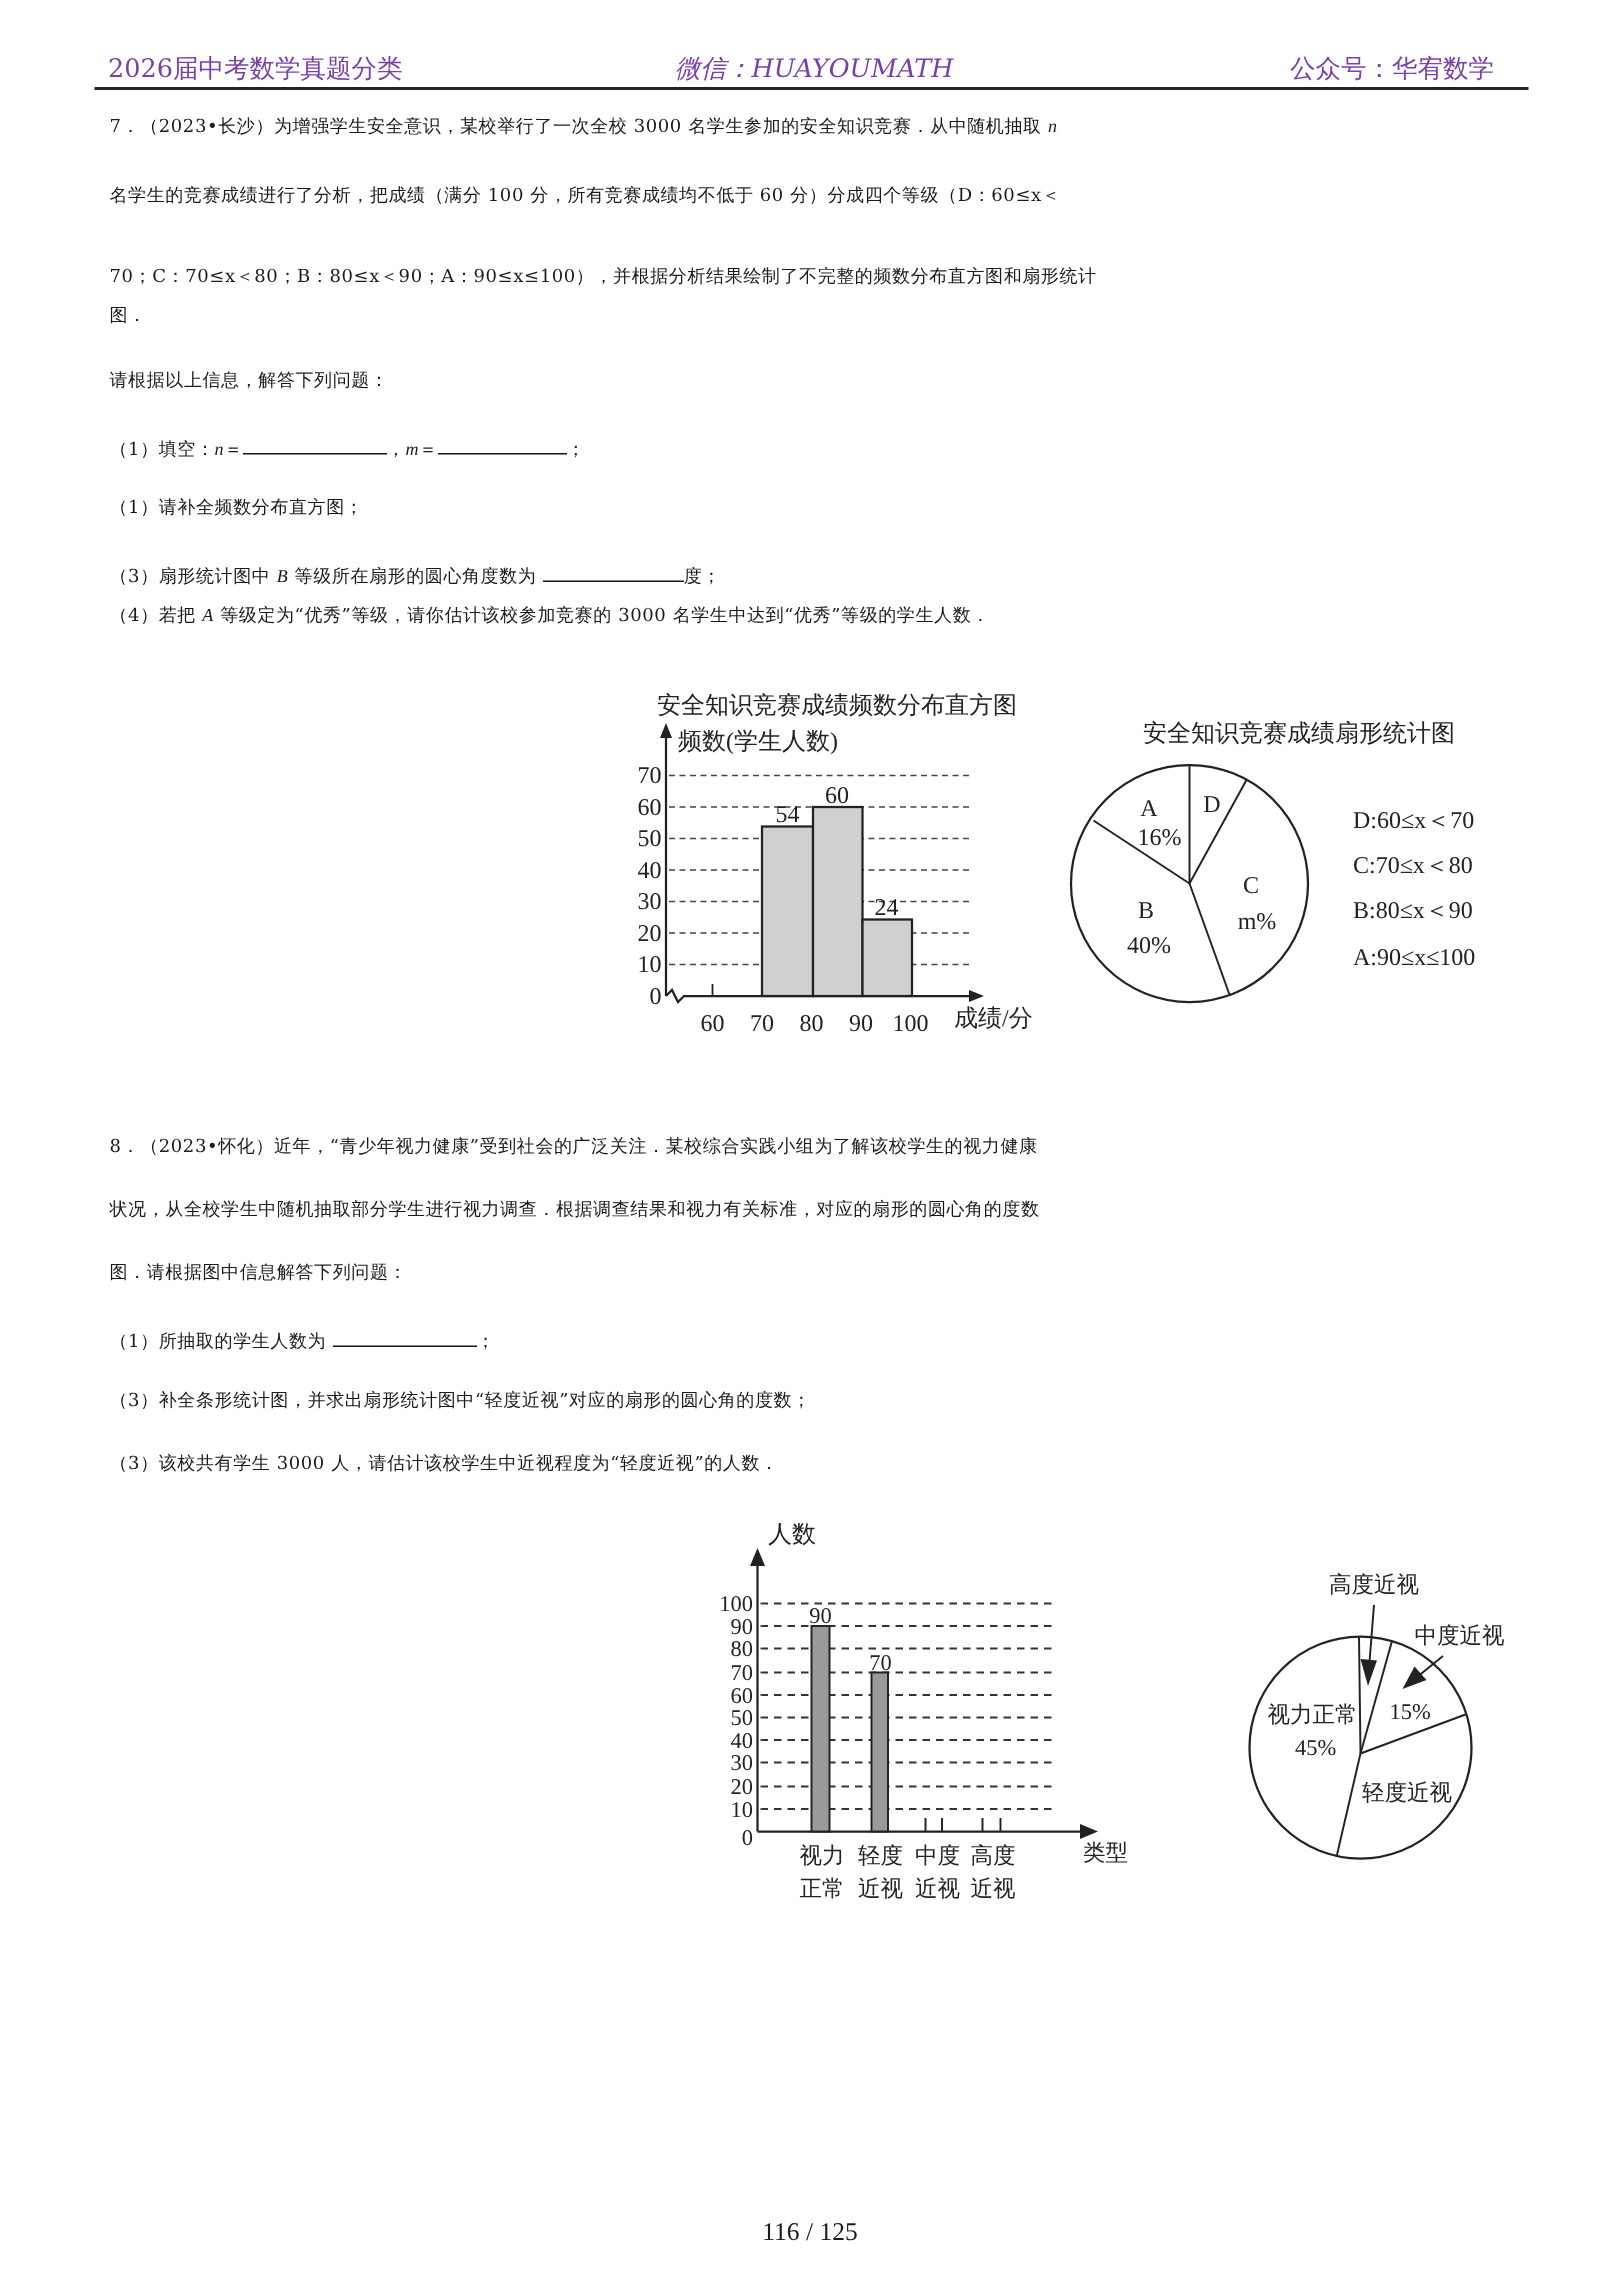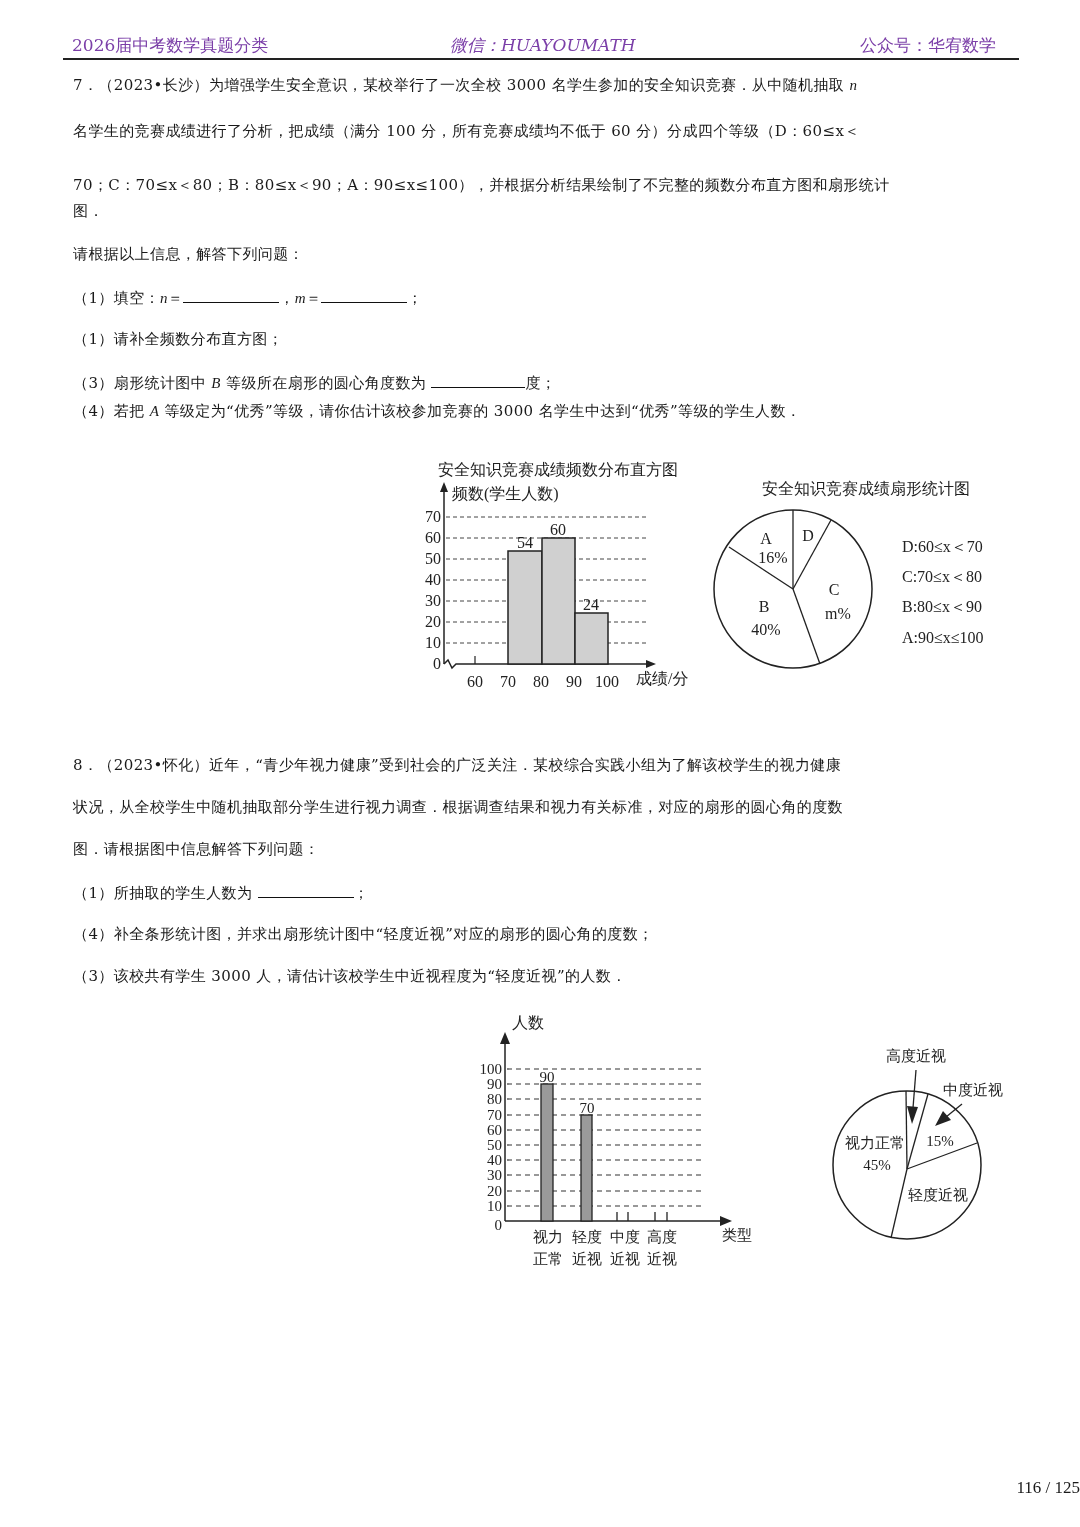--- a/index.html
+++ b/index.html
@@ -5,26 +5,26 @@
   html, body { margin: 0; padding: 0; background: #ffffff; }
   body { width: 1080px; height: 1527px; position: relative; overflow: hidden;
          font-family: "DejaVu Serif", "Liberation Serif", serif; color: #1a1a1a; }
   .header { position: absolute; left: 66px; top: 32px; width: 952px; height: 26px;
             color: #7b3fa8; font-size: 17px; }
   .header span { position: absolute; top: 2px; white-space: nowrap; }
   .header .h-left { left: 6px; }
   .header .h-mid { left: 384px; font-style: italic; }
   .header .h-right { right: 22px; }
   .header-rule { position: absolute; left: 63px; top: 58px; width: 956px; height: 2px; background: #222; }
-  .line { position: absolute; left: 73px; font-size: 15px; white-space: nowrap; letter-spacing: 0.4px; }
+  .line { position: absolute; left: 73px; font-size: 12px; white-space: nowrap; letter-spacing: 0.4px; }
   .blank { display: inline-block; border-bottom: 1.4px solid #111; height: 14px; vertical-align: baseline; }
   i.m { font-style: italic; font-family: "Liberation Serif", serif; }
   .chart { position: absolute; left: 0; top: 0; }
   svg text { font-family: "Liberation Serif", "DejaVu Serif", serif; fill: #222; }
-  .footer { position: absolute; left: 0; width: 1080px; top: 1478px; text-align: right; font-size: 17px;
+  .footer { position: absolute; left: 0; width: 1080px; top: 1478px; text-align: center; font-size: 17px;
             font-family: "Liberation Serif", serif; }
 </style>
 </head>
 <body>
 
 <div class="header">
   <span class="h-left">2026届中考数学真题分类</span>
   <span class="h-mid">微信：HUAYOUMATH</span>
   <span class="h-right">公众号：华宥数学</span>
 </div>
@@ -123,21 +123,21 @@
     <text x="902" y="643">A:90≤x≤100</text>
   </g>
 </svg>
 
 <div class="line" style="top:756px">8．（2023•怀化）近年，“青少年视力健康”受到社会的广泛关注．某校综合实践小组为了解该校学生的视力健康</div>
 <div class="line" style="top:798px">状况，从全校学生中随机抽取部分学生进行视力调查．根据调查结果和视力有关标准，对应的扇形的圆心角的度数</div>
 <div class="line" style="top:840px">图．请根据图中信息解答下列问题：</div>
 <div class="line" style="top:883px">
   <span>（1）所抽取的学生人数为 </span><span class="blank" style="width:96px"></span><span>；</span>
 </div>
-<div class="line" style="top:925px">（4）补全条形统计图，并求出扇形统计图中“轻度近视”对应的扇形的圆心角的度数；</div>
+<div class="line" style="top:925px">（3）补全条形统计图，并求出扇形统计图中“轻度近视”对应的扇形的圆心角的度数；</div>
 <div class="line" style="top:967px">（3）该校共有学生 3000 人，请估计该校学生中近视程度为“轻度近视”的人数．</div>
 
 <svg class="chart" width="1080" height="1527" style="pointer-events:none">
   <text x="512" y="1028" font-size="16">人数</text>
   <line x1="505" y1="1221" x2="505" y2="1040" stroke="#222" stroke-width="1.5"></line>
   <polygon points="505,1032 500,1044 510,1044" fill="#222"></polygon>
   <line x1="505" y1="1221" x2="722" y2="1221" stroke="#222" stroke-width="1.5"></line>
   <polygon points="732,1221 720,1216 720,1226" fill="#222"></polygon>
   <g stroke="#333" stroke-width="1.2" stroke-dasharray="5,4">
     <line x1="507" y1="1206" x2="705" y2="1206"></line>

